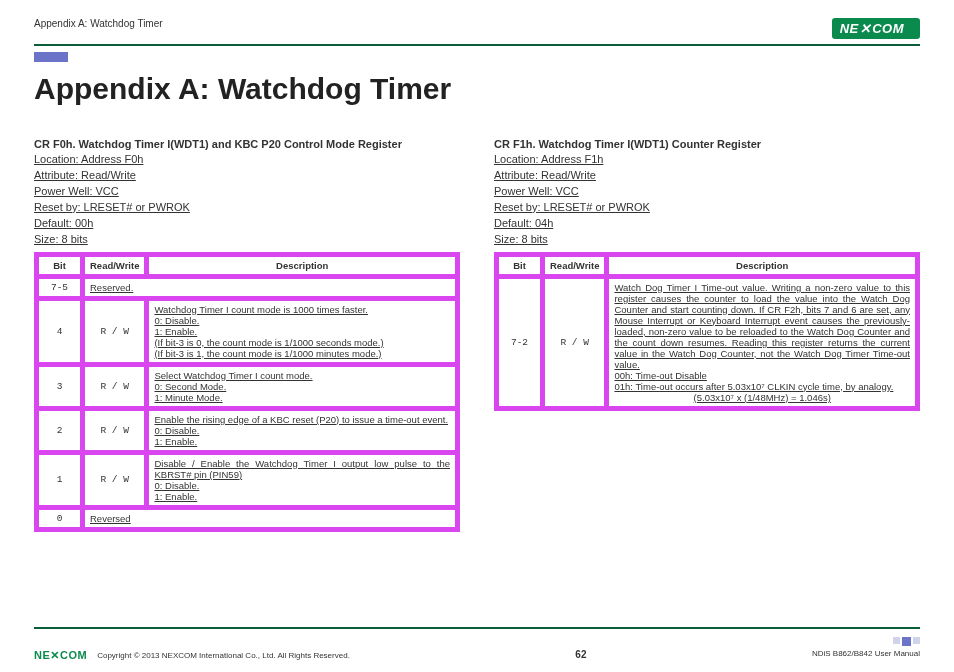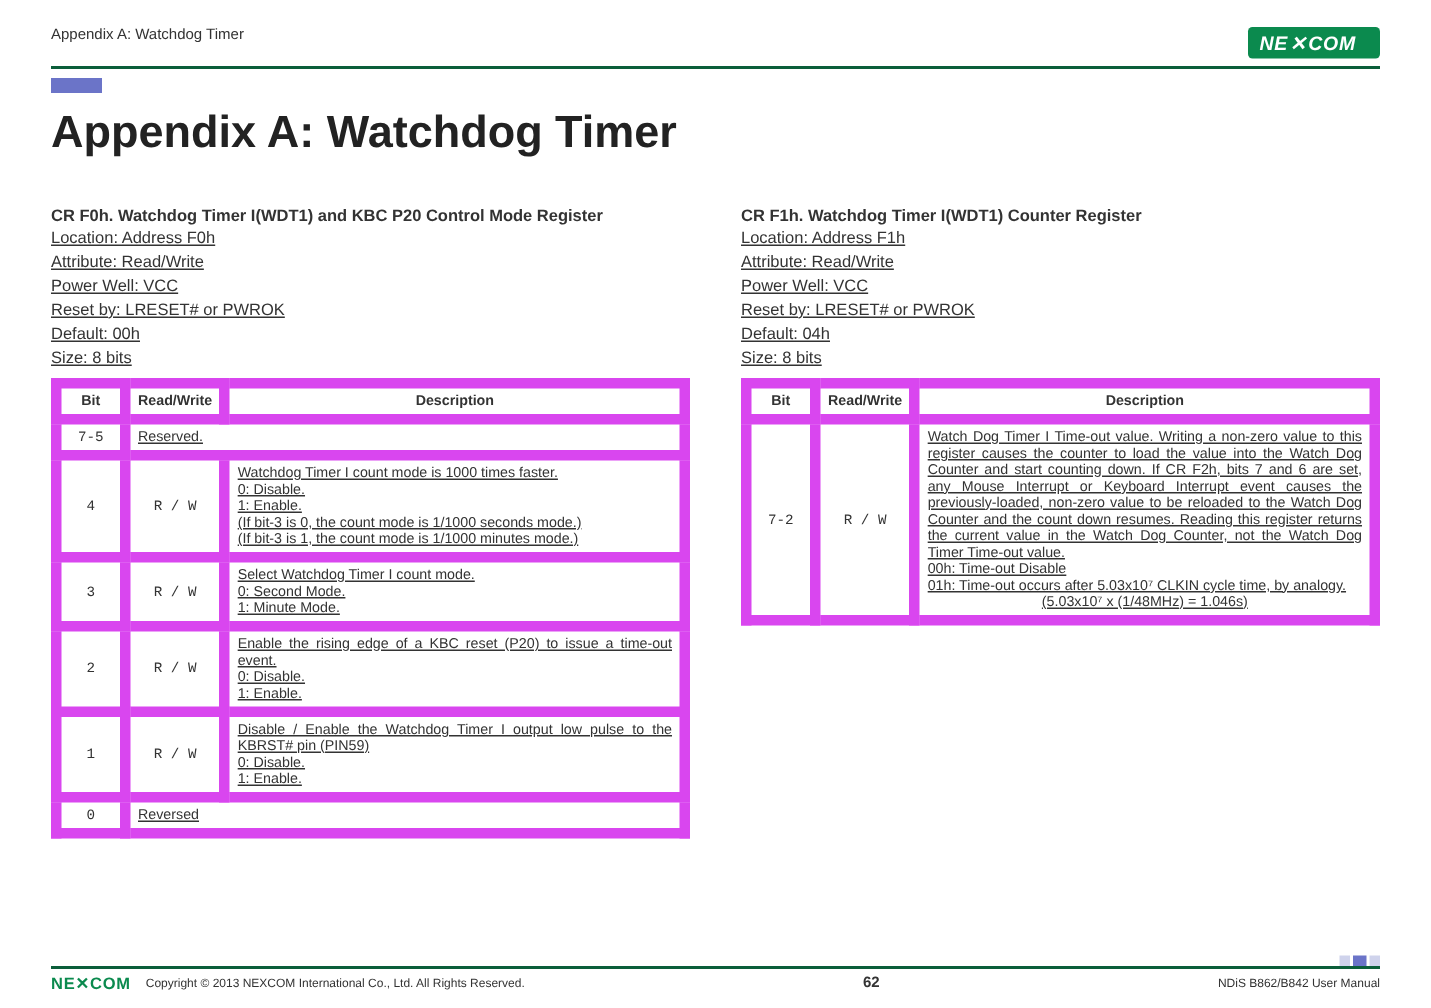--- a/index.html
+++ b/index.html
@@ -66,42 +66,42 @@
     line-height: 1.45;
     margin-bottom: 4px;
   }
   table {
     width: 100%;
     border-collapse: collapse;
     font-size: 9.5px;
     margin-top: 2px;
   }
   th, td {
-    border: 7px solid #d946ef;
+    border: 5px solid #d946ef;
     padding: 3px 5px;
     vertical-align: top;
     text-align: left;
   }
   th {
     font-weight: 700;
     text-align: center;
     background: #fff;
   }
   .c-bit { width: 46px; text-align: center; }
   .c-rw  { width: 64px; text-align: center; }
   td.center { text-align: center; vertical-align: middle; font-family: Liberation Mono, monospace; }
   .desc-line { display: block; text-decoration: underline; }
   .footer {
     position: absolute;
     left: 34px; right: 34px; bottom: 10px;
     border-top: 2px solid #0b5e3a;
-    padding-top: 3px;
+    padding-top: 20px;
     display: flex;
     justify-content: space-between;
-    align-items: center;
+    align-items: flex-start;
     font-size: 8px;
     color: #333;
   }
   .footer .logo-small {
     background: none;
     color: #0b8a4e;
     font-weight: 800;
     font-size: 11px;
     letter-spacing: .5px;
   }

